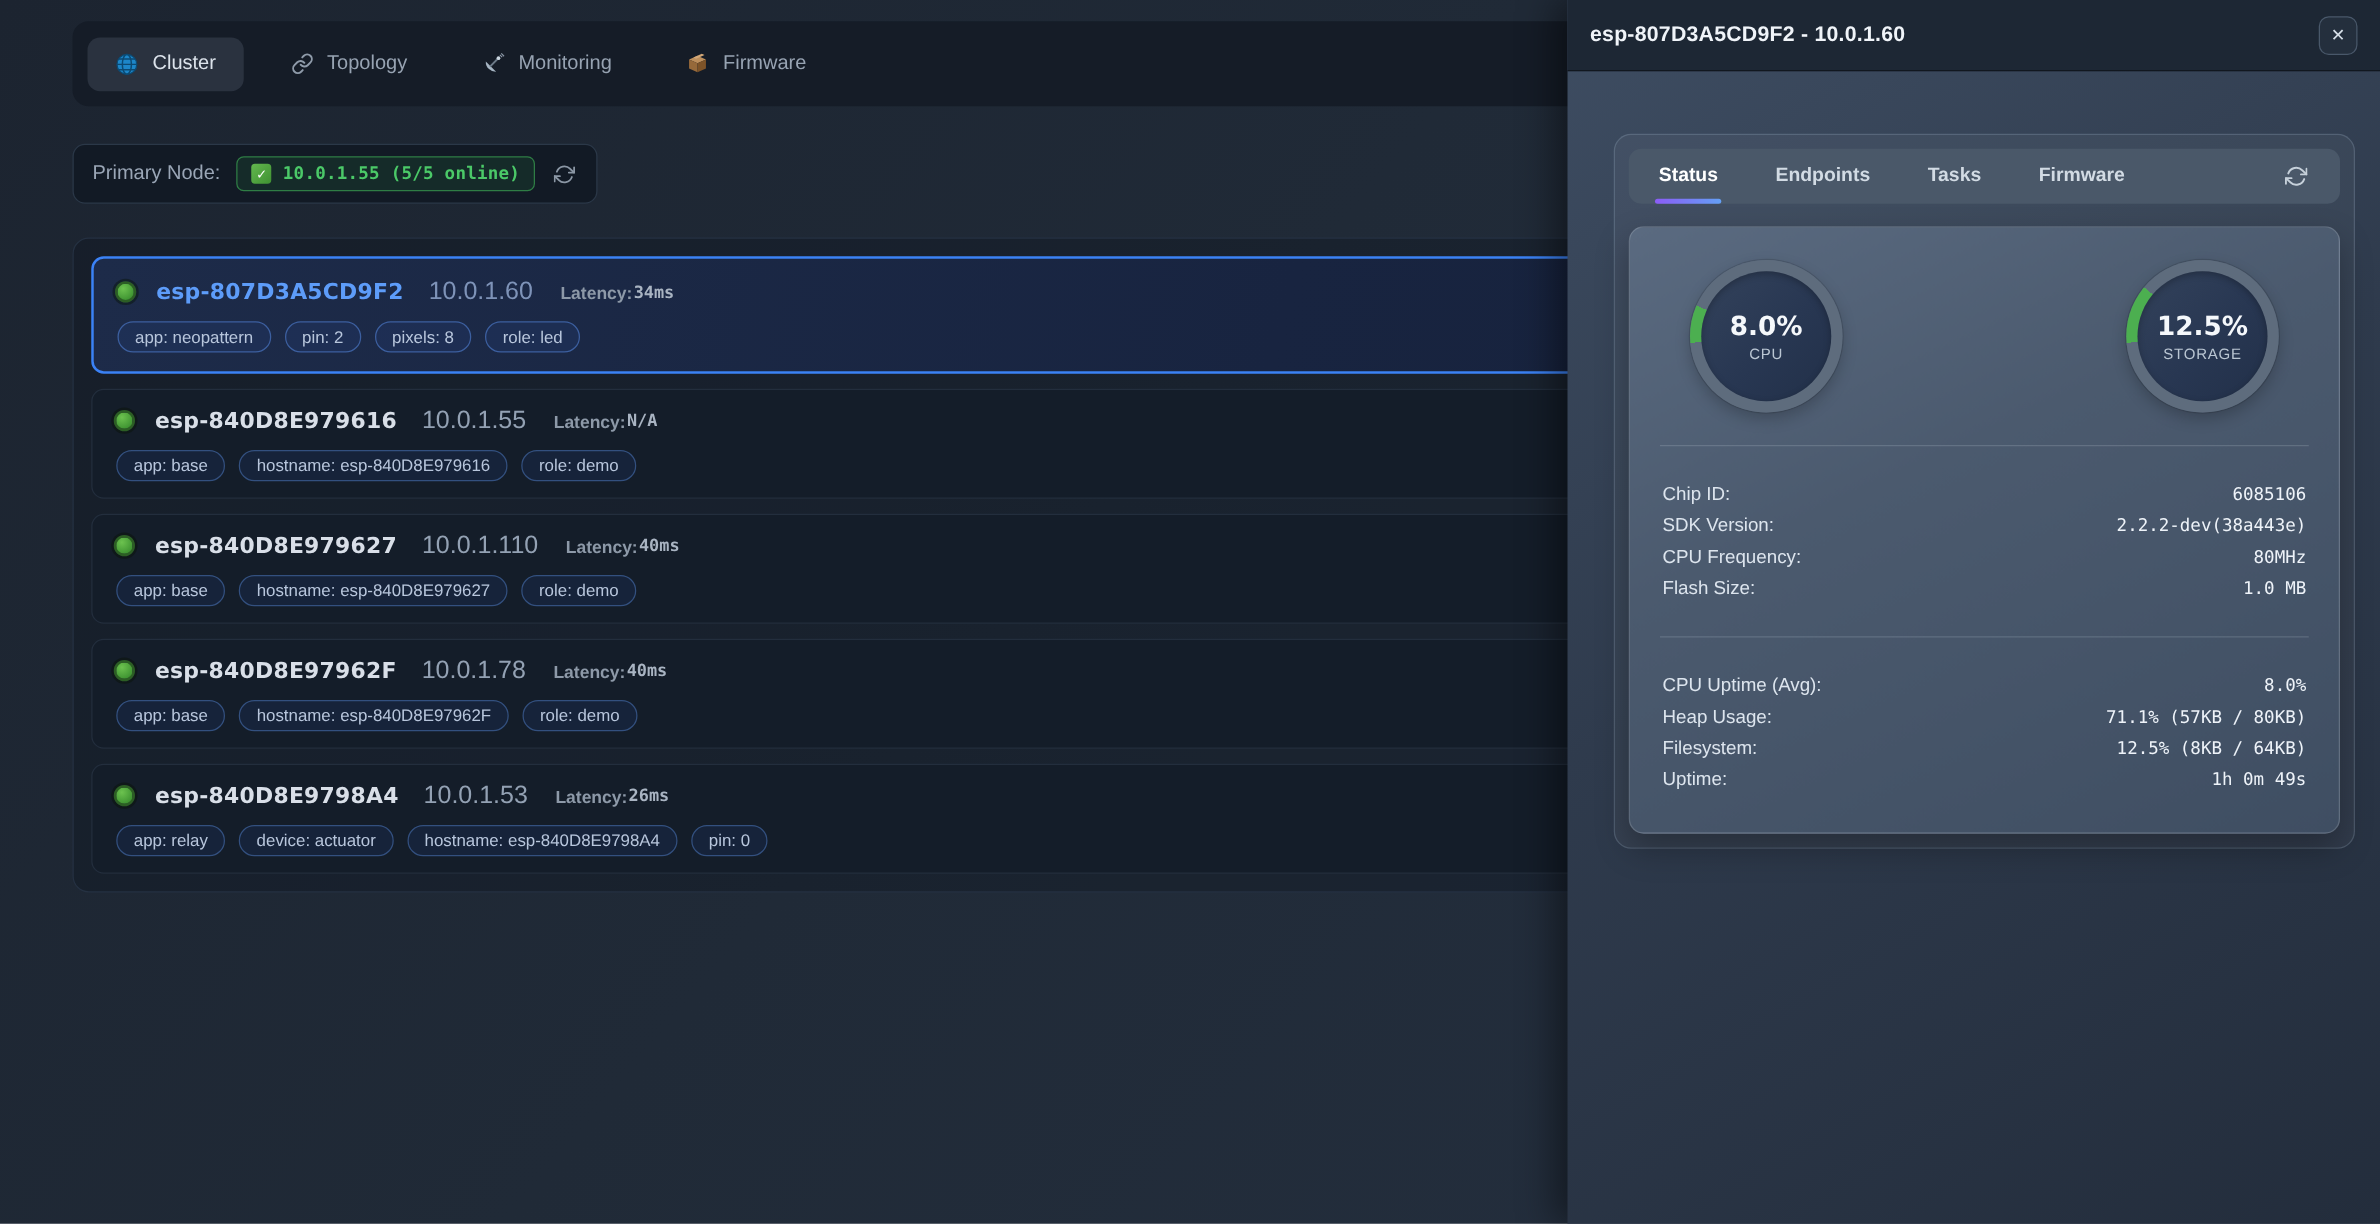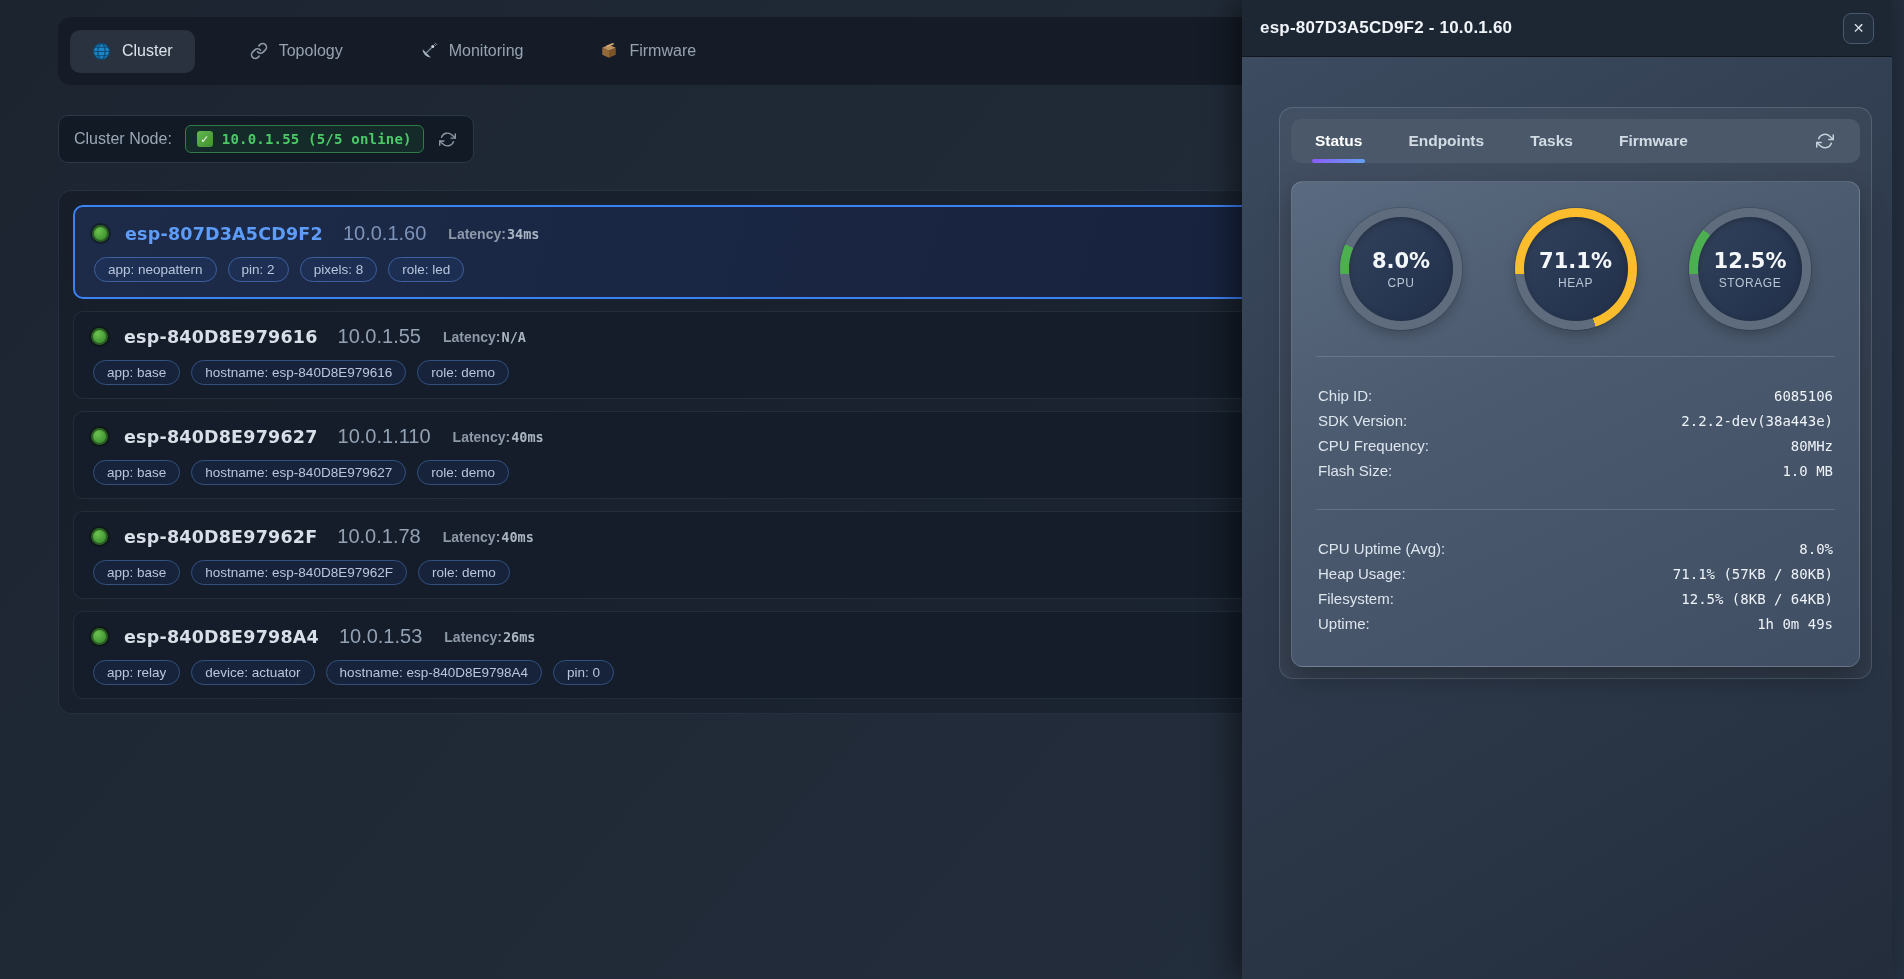--- a/index.html
+++ b/index.html
@@ -9,21 +9,21 @@
     background:linear-gradient(130deg,#1c2430 0%,#202a37 45%,#253040 100%);
     color:#d7dee7;
   }
 
   
   .main { padding:17px 0 0 58px; }
 
   .nav-bar {
     width:calc(100% - 84px); height:68px;
     background:#151c27; border-radius:13px;
-    display:flex; align-items:center; gap:33px; padding:0 12px;
+    display:flex; align-items:center; gap:16px; padding:0 12px;
   }
   .nav-tab {
     display:flex; align-items:center; gap:11px;
     padding:12px 22px; border-radius:10px;
     font-size:16px; color:#97a3b2; cursor:pointer; white-space:nowrap;
   }
   .nav-tab.active { background:#2a323f; color:#dce3eb; }
   .nav-tab svg { display:block; }
 
   .primary-bar {
@@ -85,21 +85,21 @@
   .tags { display:flex; gap:11px; margin-top:12px; margin-left:2px; flex-wrap:wrap; }
   .tag {
     border:1px solid #33507f; background:rgba(24,40,72,0.55);
     border-radius:999px; padding:4px 13px;
     font-size:13.5px; color:#b8c6dc; white-space:nowrap;
   }
   .device-row.selected .tag { border-color:#3c5f9f; background:rgba(34,58,110,0.35); }
 
   
   .panel {
-    position:fixed; top:0; right:12px; width:650px; height:979px;
+    position:fixed; top:0; right:0; width:650px; height:979px;
     background:linear-gradient(150deg,#3e4d62 0%,#2f3b4d 45%,#232d3c 100%);
     box-shadow:-10px 0 28px rgba(0,0,0,0.45);
   }
   .panel-header {
     height:57px; background:#1d2734;
     display:flex; align-items:center; padding:0 18px;
     border-bottom:1px solid rgba(0,0,0,0.4);
   }
   .panel-title { font-size:17px; font-weight:bold; color:#f0f4f9; letter-spacing:0.2px; }
   .close-btn {
@@ -199,21 +199,21 @@
             <path d="M21 7.5v9.5l-9 4V11.5z" fill="#7d5328"></path>
             <path d="M7.6 5.4l9-4 2.9 1.3-9 4z" fill="#d2a878"></path>
           </svg>
       </span>
       <span>Firmware</span>
     </div>
   </div>
 
   <div>
     <div class="primary-bar">
-      <span class="primary-label">Cluster Node:</span>
+      <span class="primary-label">Primary Node:</span>
       <span class="primary-badge">
         <span class="check-box">✓</span>
         <span>10.0.1.55 (5/5 online)</span>
       </span>
       <button class="icon-btn">
         <svg viewBox="0 0 24 24" width="17" height="17" fill="none" stroke="currentColor" stroke-width="2" stroke-linecap="round" stroke-linejoin="round">
             <polyline points="23 4 23 10 17 10"></polyline>
             <polyline points="1 20 1 14 7 14"></polyline>
             <path d="M3.51 9a9 9 0 0 1 14.85-3.36L23 10M1 14l4.64 4.36A9 9 0 0 0 20.49 15"></path>
           </svg>
@@ -327,26 +327,20 @@
 
       <div class="content-card">
 
         <div class="gauges">
           <div class="gauge" style="background: conic-gradient(from 265deg, rgb(76, 175, 80) 0%, rgb(76, 175, 80) 8%, rgb(94, 108, 125) 8%, rgb(94, 108, 125) 100%);">
             <div class="gauge-inner">
               <div class="gauge-val">8.0%</div>
               <div class="gauge-label">CPU</div>
             </div>
           </div>
-          <div class="gauge" style="background: conic-gradient(from 265deg, rgb(251, 189, 45) 0%, rgb(251, 189, 45) 71.1%, rgb(94, 108, 125) 71.1%, rgb(94, 108, 125) 100%);">
-            <div class="gauge-inner">
-              <div class="gauge-val">71.1%</div>
-              <div class="gauge-label">HEAP</div>
-            </div>
-          </div>
           <div class="gauge" style="background: conic-gradient(from 265deg, rgb(76, 175, 80) 0%, rgb(76, 175, 80) 12.5%, rgb(94, 108, 125) 12.5%, rgb(94, 108, 125) 100%);">
             <div class="gauge-inner">
               <div class="gauge-val">12.5%</div>
               <div class="gauge-label">STORAGE</div>
             </div>
           </div>
         </div>
 
         <div class="info-divider"></div>
 

